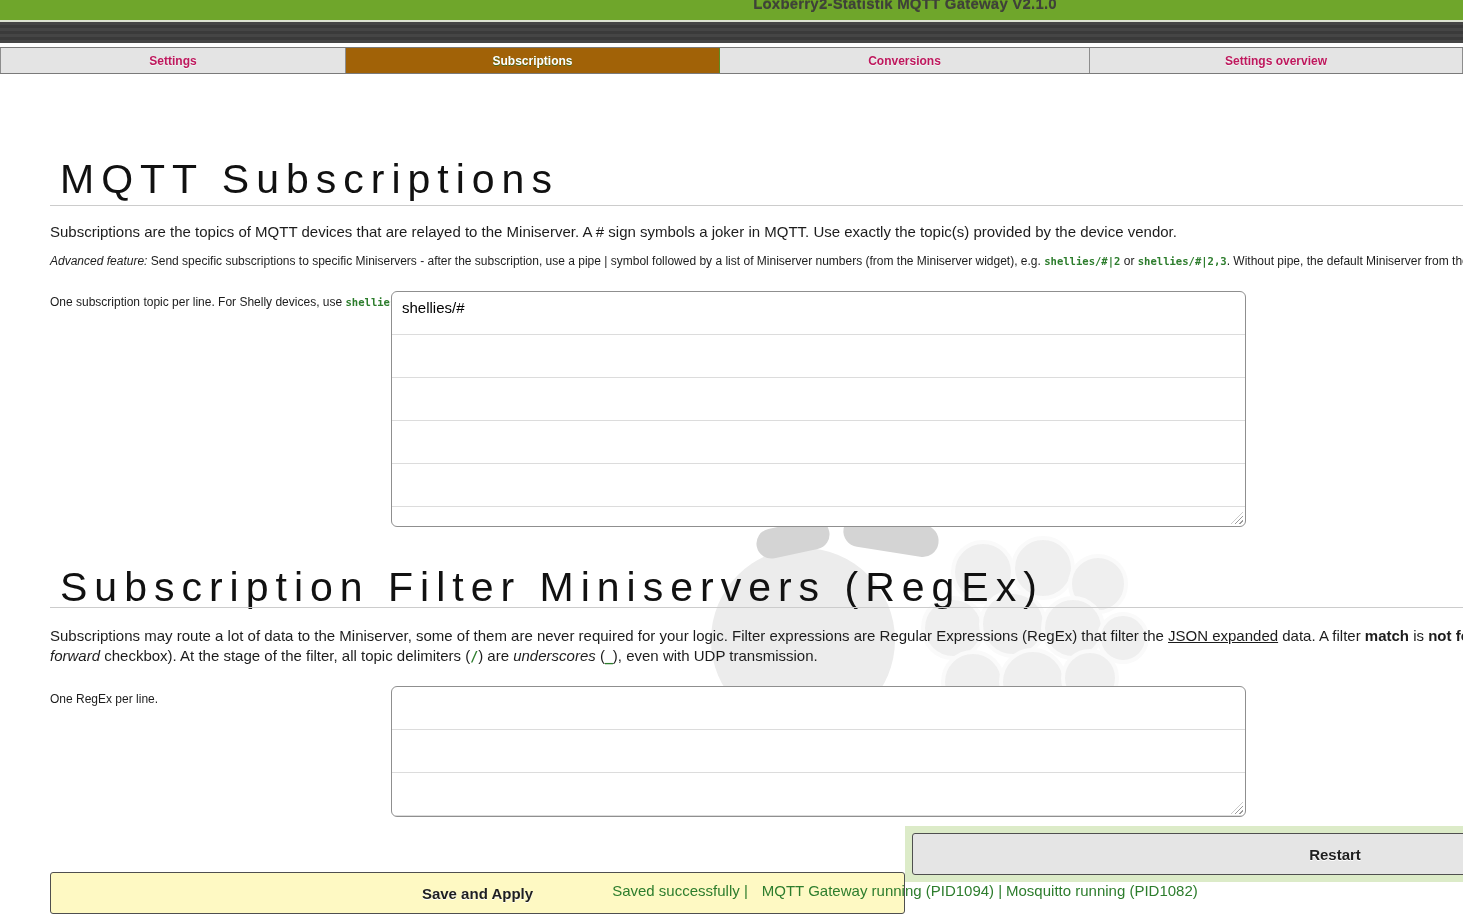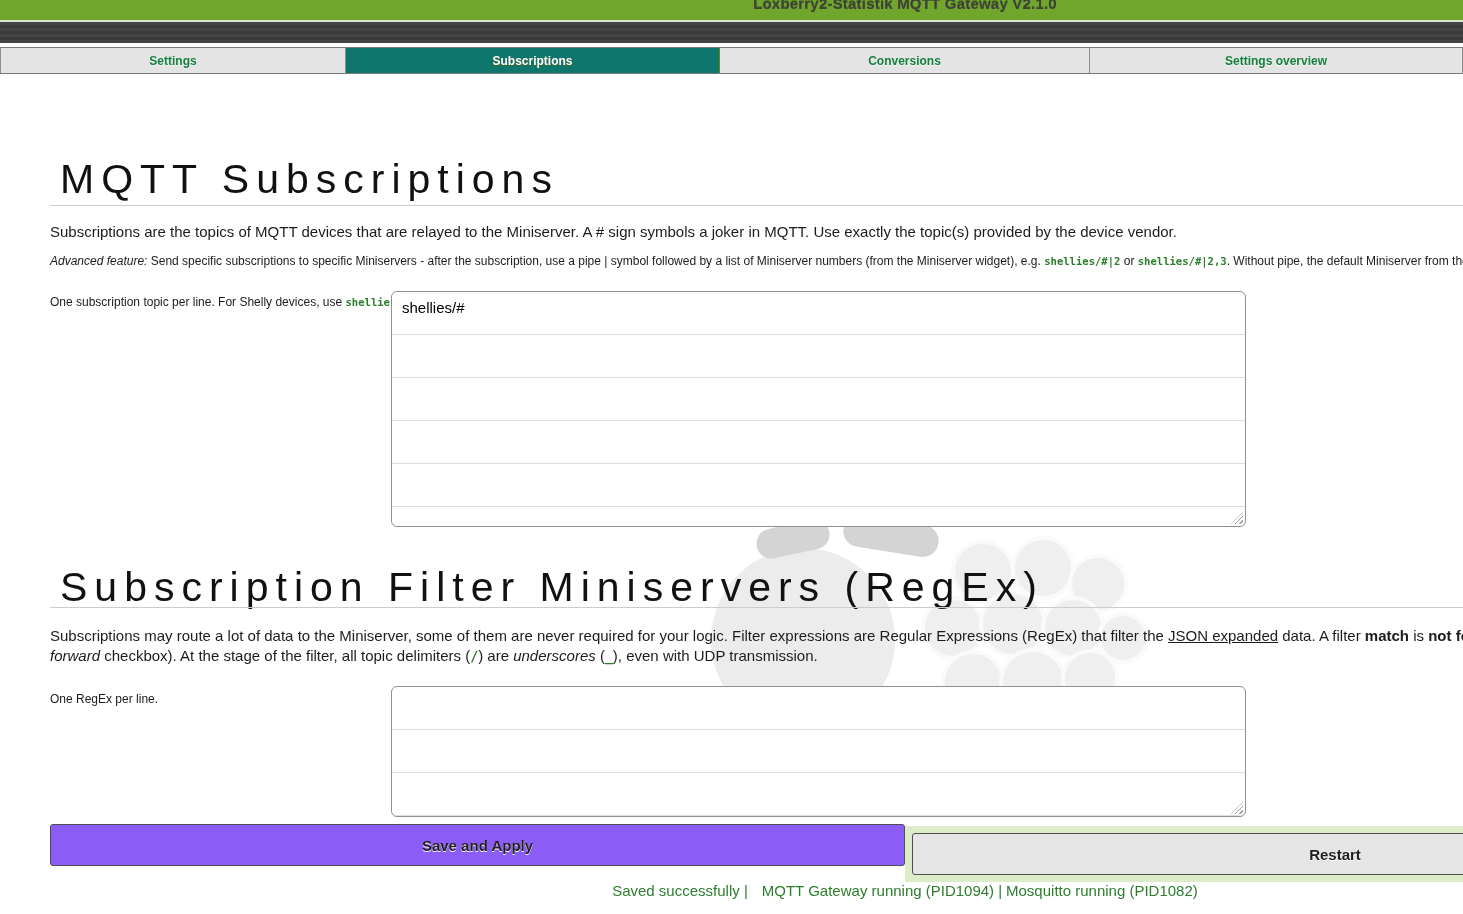--- a/index.html
+++ b/index.html
@@ -21,24 +21,24 @@
   }
 
   
   .tabbar{
     position:absolute;top:47px;left:0;width:1463px;height:27px;display:flex;
     border-top:1px solid #7a7a7a;border-bottom:1px solid #7a7a7a;box-sizing:border-box;
   }
   .tab{
     display:flex;align-items:center;justify-content:center;box-sizing:border-box;
     background:#e4e4e4;border-right:1px solid #8d8d8d;cursor:pointer;
-    font-size:12px;font-weight:bold;color:#15803d;text-shadow:0 1px 0 #f5f5f5;
+    font-size:12px;font-weight:bold;color:#be185d;text-shadow:0 1px 0 #f5f5f5;
   }
   .tab:first-child{border-left:1px solid #8d8d8d;}
-  .tab.active{background:#0f766e;color:#fff;text-shadow:0 1px 0 #43661a;border-color:#5d8c22;}
+  .tab.active{background:#a16207;color:#fff;text-shadow:0 1px 0 #43661a;border-color:#5d8c22;}
   .tab-settings{width:346px;}
   .tab-subscriptions{width:374px;}
   .tab-conversions{width:370px;}
   .tab-incoming{width:373px;}
 
   
   .watermark{position:absolute;left:698px;top:510px;width:450px;height:260px;z-index:0;pointer-events:none;}
 
   .content{position:relative;z-index:1;}
 
@@ -78,22 +78,22 @@
     background-image:repeating-linear-gradient(180deg,transparent 0 42px,#dcdcdc 42px 43px);
     background-attachment:local;overflow:hidden;
   }
   .grip{
     position:absolute;right:3px;bottom:3px;width:12px;height:12px;pointer-events:none;
     background:repeating-linear-gradient(135deg,transparent 0 2px,#9a9a9a 2px 3px);
     clip-path:polygon(100% 0,100% 100%,0 100%);
   }
 
   .btn-save{
-    position:absolute;left:50px;top:824px;width:855px;height:42px;box-sizing:border-box;
-    background:#8b5cf6;border:1px solid #4f4f4f;border-radius:3px;cursor:pointer;
+    position:absolute;left:50px;top:872px;width:855px;height:42px;box-sizing:border-box;
+    background:#fef9c3;border:1px solid #4f4f4f;border-radius:3px;cursor:pointer;
     font-family:"Liberation Sans",sans-serif;font-size:15px;font-weight:bold;color:#1f1f1f;text-shadow:0 1px 0 #fff;
   }
   .restart-zone{
     position:absolute;left:905px;top:826px;width:860px;height:56px;background:#dcebc8;
   }
   .btn-restart{
     position:absolute;left:7px;top:7px;right:7px;bottom:7px;box-sizing:border-box;
     background:#e5e5e5;border:1px solid #4f4f4f;border-radius:3px;cursor:pointer;
     font-family:"Liberation Sans",sans-serif;font-size:15px;font-weight:bold;color:#1f1f1f;text-shadow:0 1px 0 #fff;
   }

